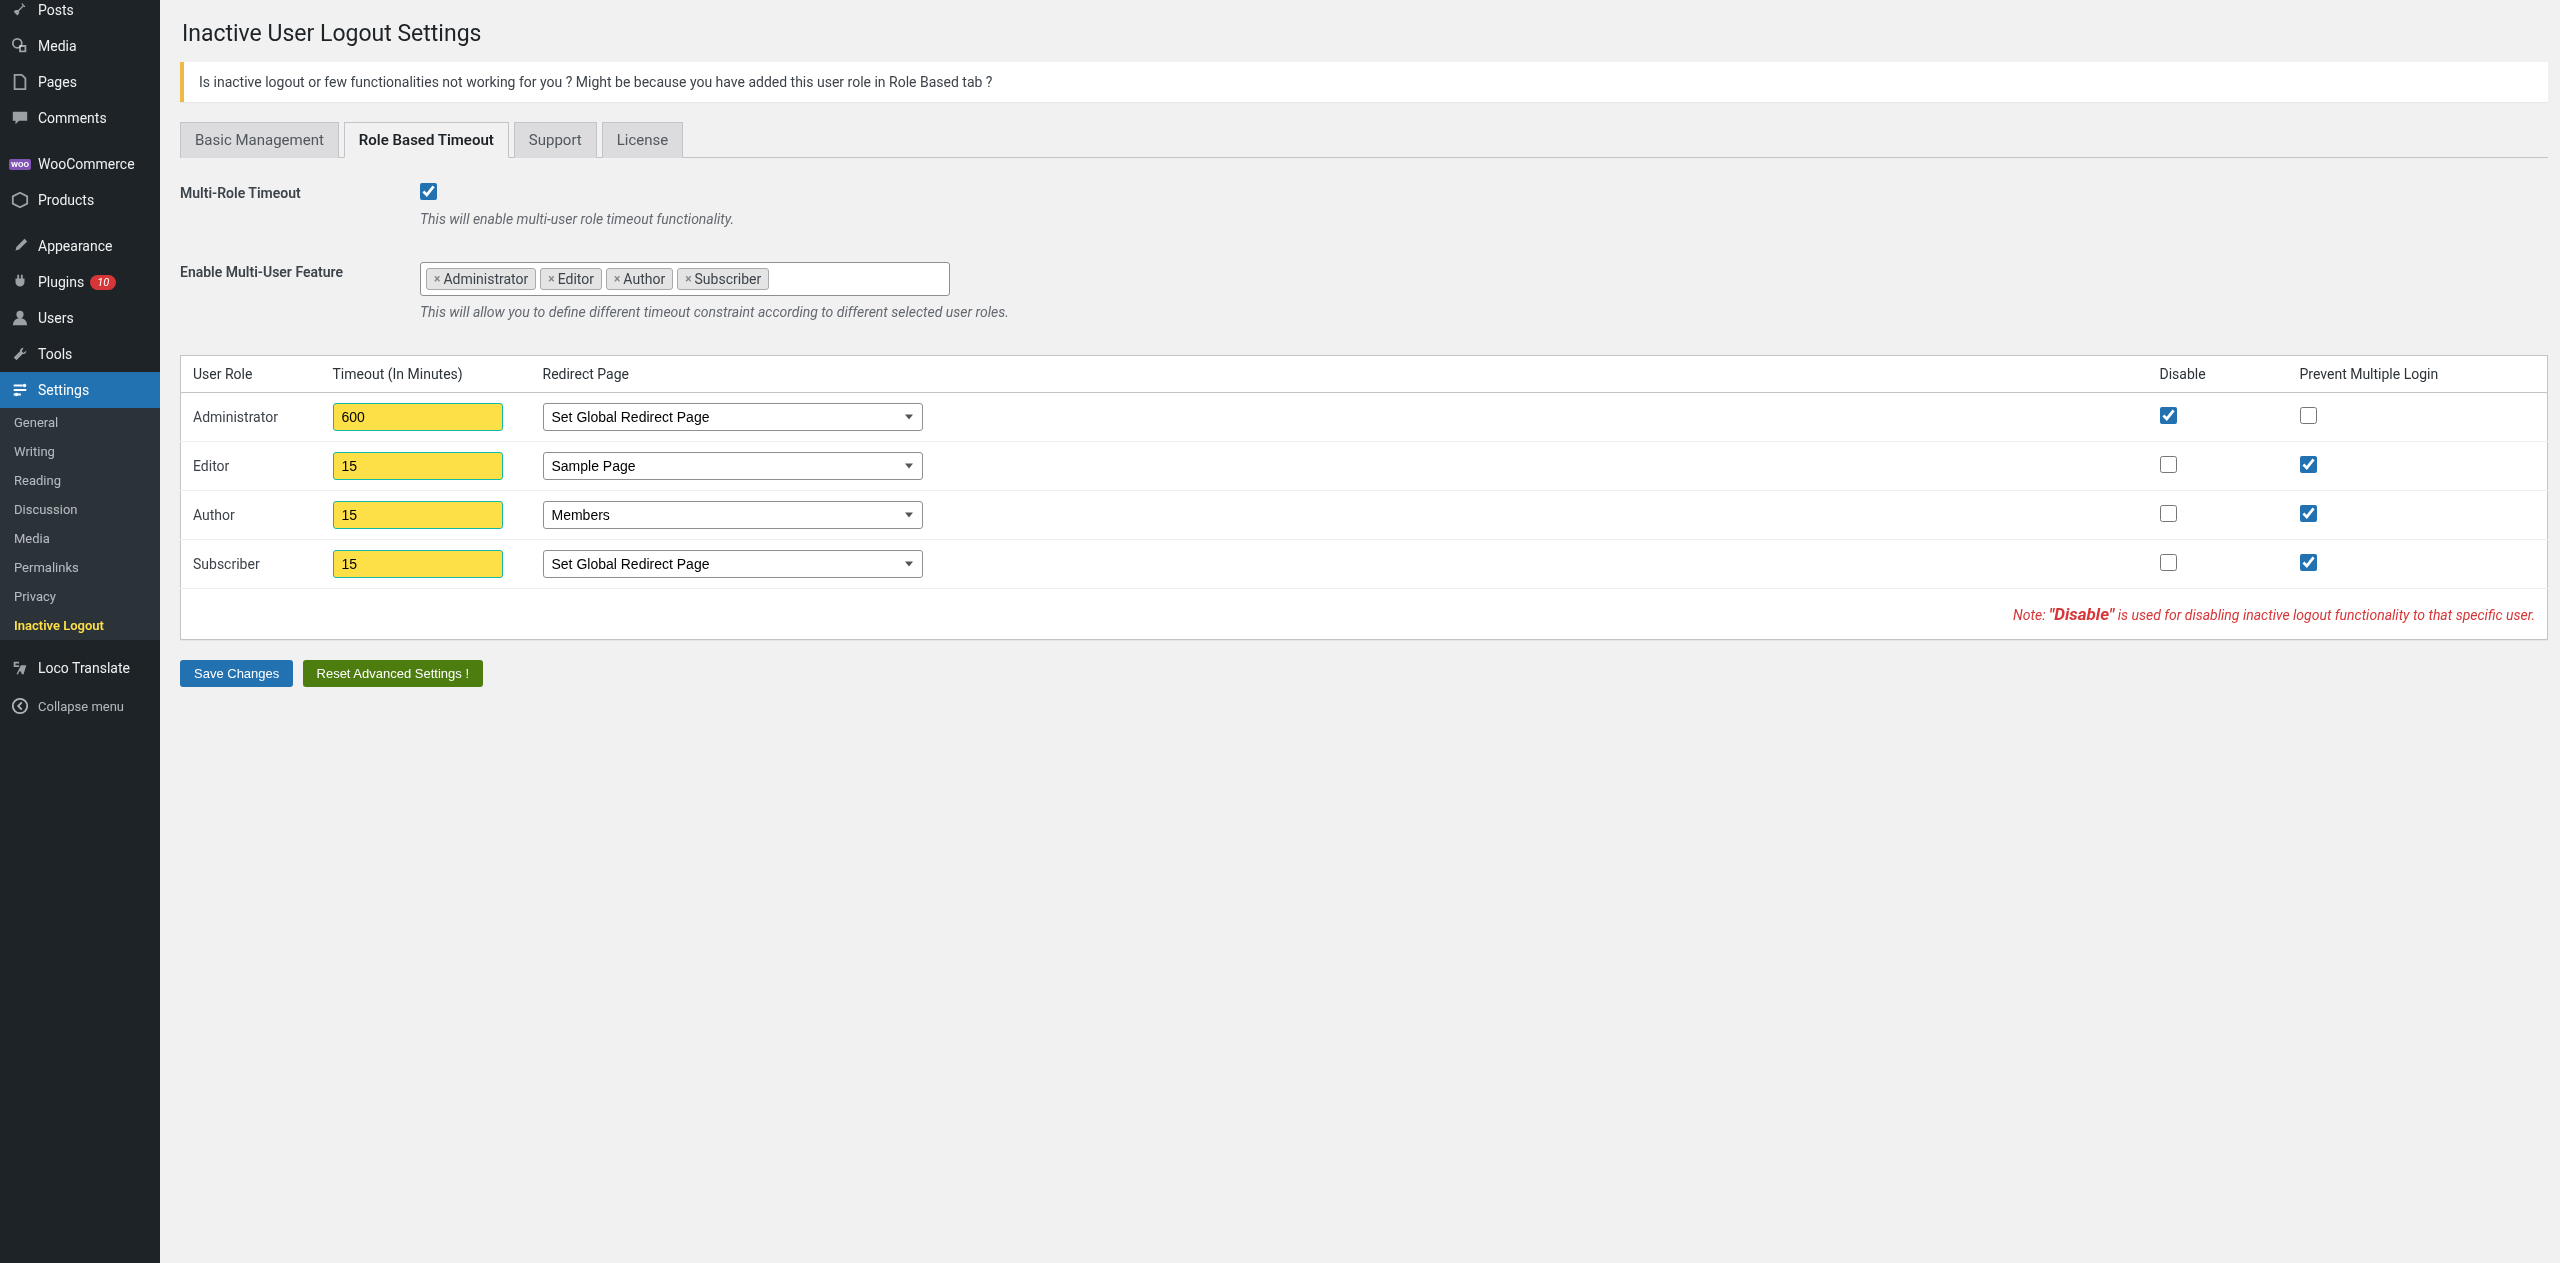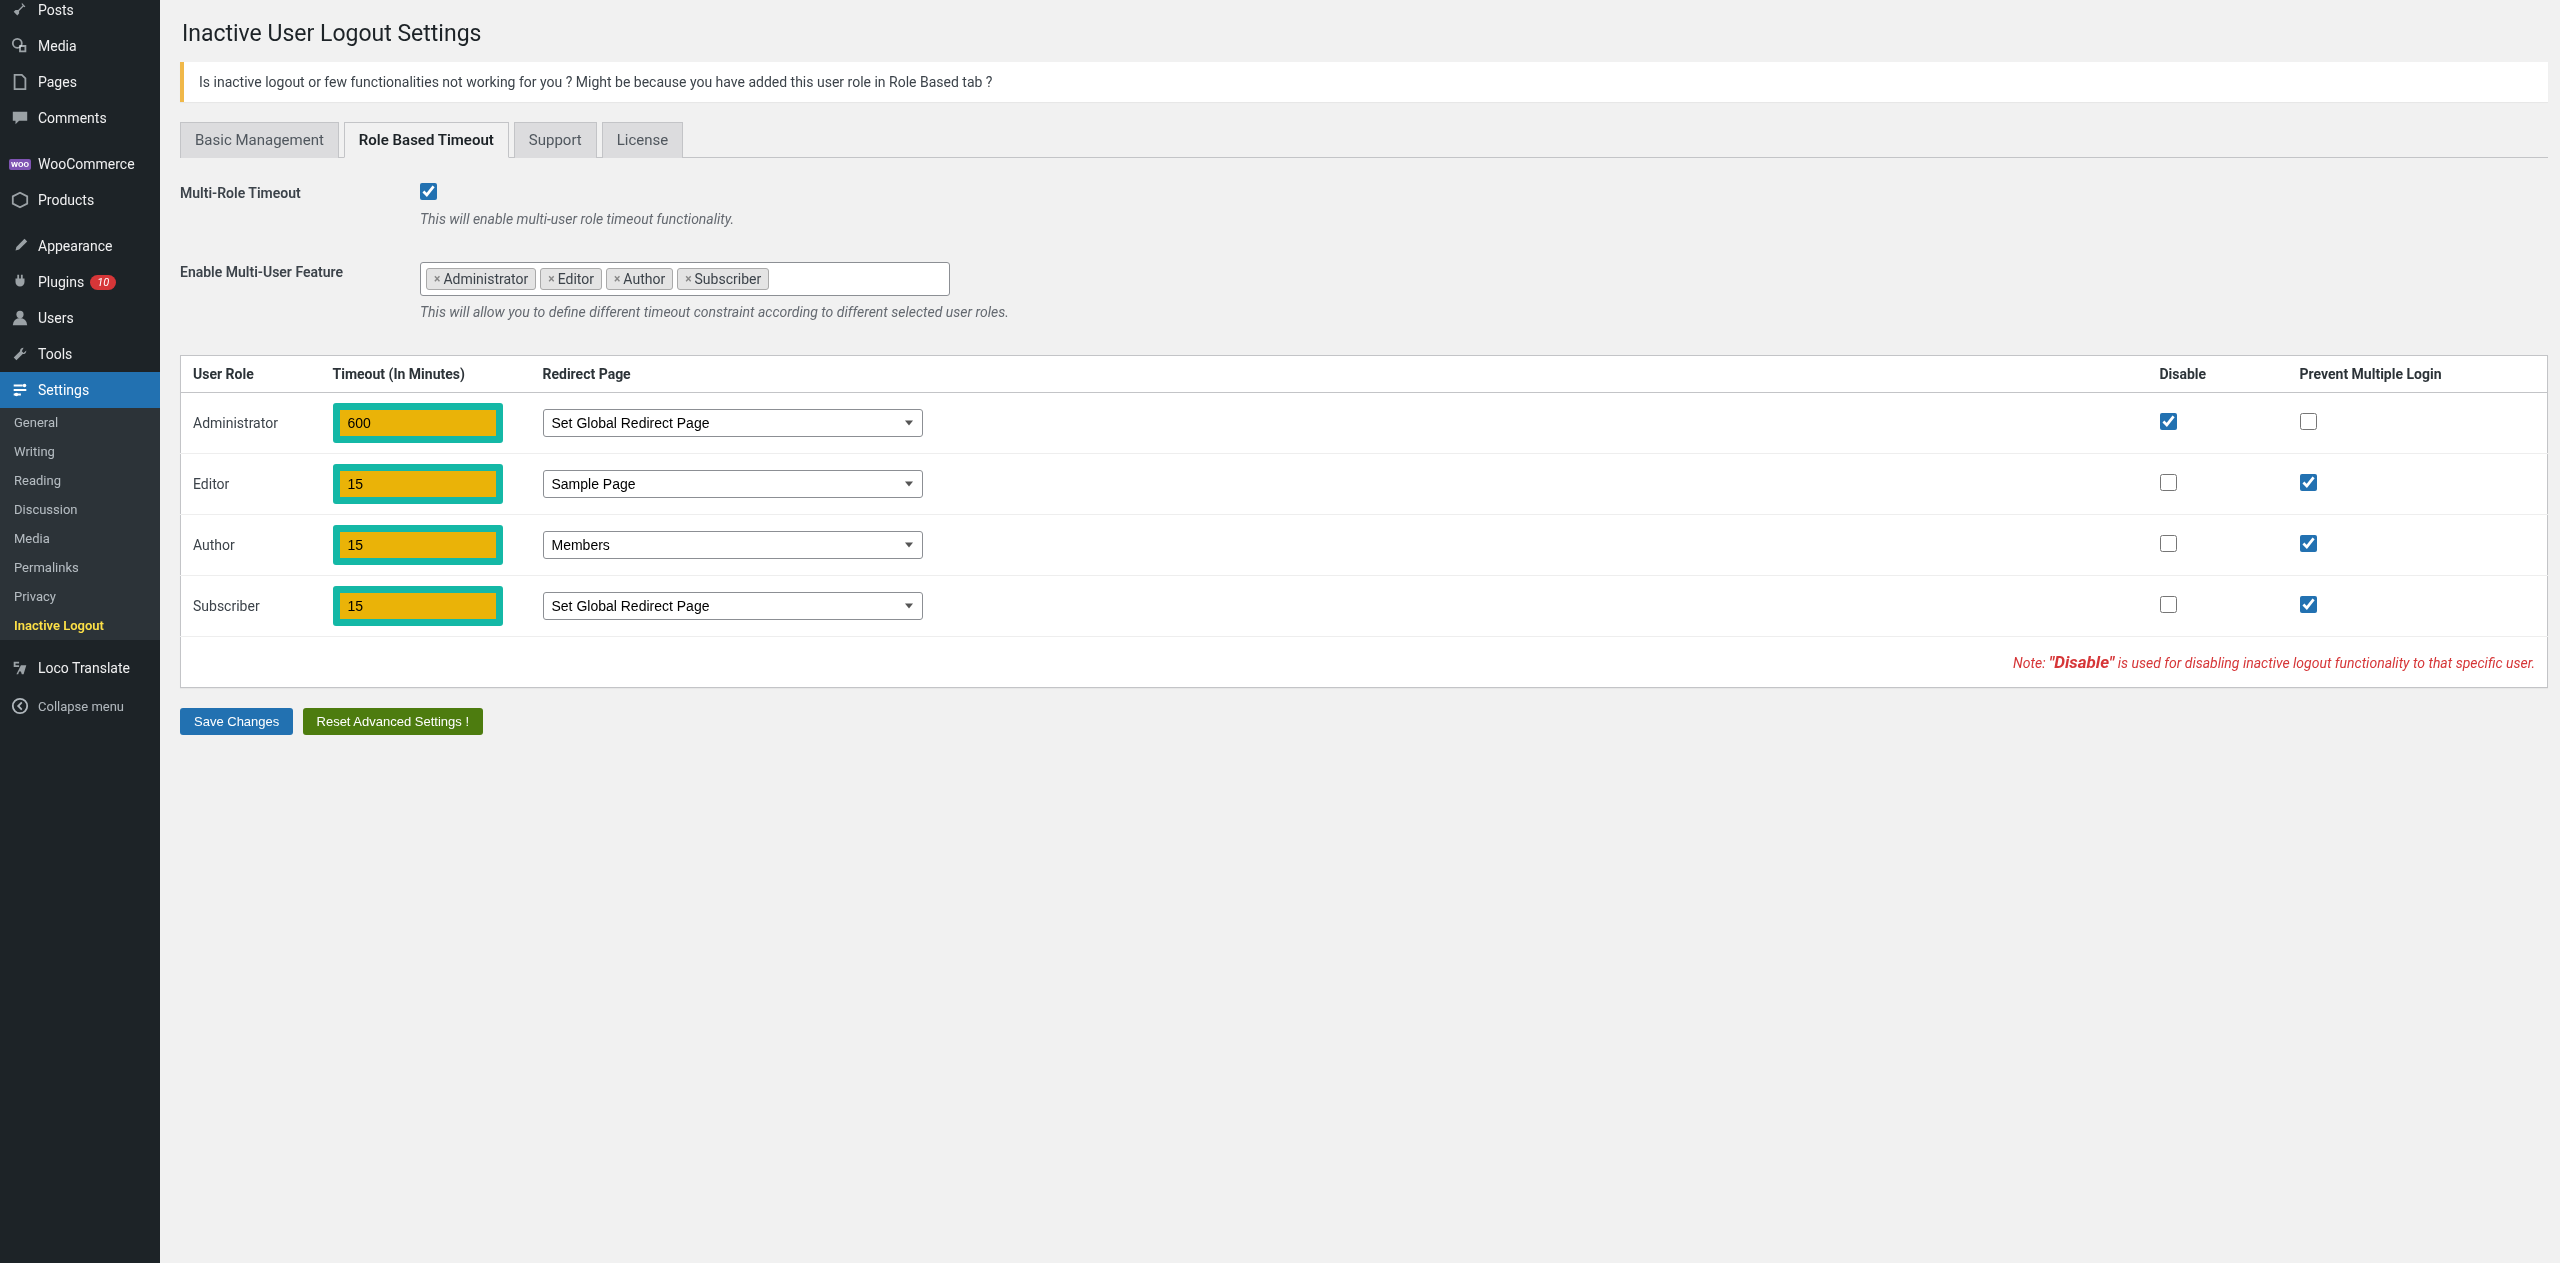--- a/index.html
+++ b/index.html
@@ -40,24 +40,24 @@
 .checkbox { width: 17px; height: 17px; accent-color: #2271b1; }
 .desc { color: #646970; font-style: italic; font-size: 14px; margin-top: 8px; }
 
 
 .tag-input { border: 1px solid #8c8f94; background: #fff; border-radius: 3px; padding: 5px; display: inline-flex; flex-wrap: wrap; gap: 4px; min-width: 530px; }
 .tag { background: #e4e4e4; border: 1px solid #aaa; border-radius: 3px; padding: 2px 7px; font-size: 14px; display: inline-flex; align-items: center; gap: 3px; }
 .tag .x { color: #888; font-weight: bold; cursor: pointer; font-size: 12px; }
 
 
 .role-table { width: 100%; background: #fff; border: 1px solid #c3c4c7; border-collapse: collapse; box-shadow: 0 1px 1px rgba(0,0,0,0.04); }
-.role-table th { text-align: left; padding: 10px 12px; font-weight: 700; color: #2c3338; border-bottom: 1px solid #c3c4c7; font-size: 14px; }
+.role-table th { text-align: left; padding: 10px 12px; font-weight: 400; color: #2c3338; border-bottom: 1px solid #c3c4c7; font-size: 14px; }
 .role-table td { padding: 10px 12px; border-bottom: 1px solid #eee; font-size: 14px; vertical-align: middle; }
 .role-table tr:last-child td.note-row { border-bottom: none; }
-.text-input { border: 7px solid #14b8a6; border-radius: 3px; padding: 5px 8px; font-size: 14px; width: 170px; background: #eab308; }
+.text-input { border: 1px solid #14b8a6; border-radius: 3px; padding: 5px 8px; font-size: 14px; width: 170px; background: #fde047; }
 .select-input { border: 1px solid #8c8f94; border-radius: 3px; padding: 5px 8px; font-size: 14px; width: 380px; background: #fff; appearance: none; position: relative; }
 .select-wrap { position: relative; display: inline-block; }
 .select-wrap::after { content: ""; position: absolute; right: 10px; top: 50%; transform: translateY(-50%); width: 0; height: 0; border-left: 4px solid transparent; border-right: 4px solid transparent; border-top: 5px solid #555; pointer-events: none; }
 .select-wrap::before { content: ""; position: absolute; right: 10px; top: 35%; transform: translateY(-50%); width: 0; height: 0; border-left: 4px solid transparent; border-right: 4px solid transparent; border-bottom: 5px solid #555; pointer-events: none; }
 .note { text-align: right; color: #d63638; font-style: italic; font-size: 14px; padding: 15px 12px !important; }
 .note b { font-weight: 700; font-style: italic; font-size: 17px; }
 
 
 .btn-row { margin-top: 20px; }
 .btn { padding: 6px 14px; border: none; border-radius: 3px; font-size: 13px; cursor: pointer; margin-right: 6px; }

